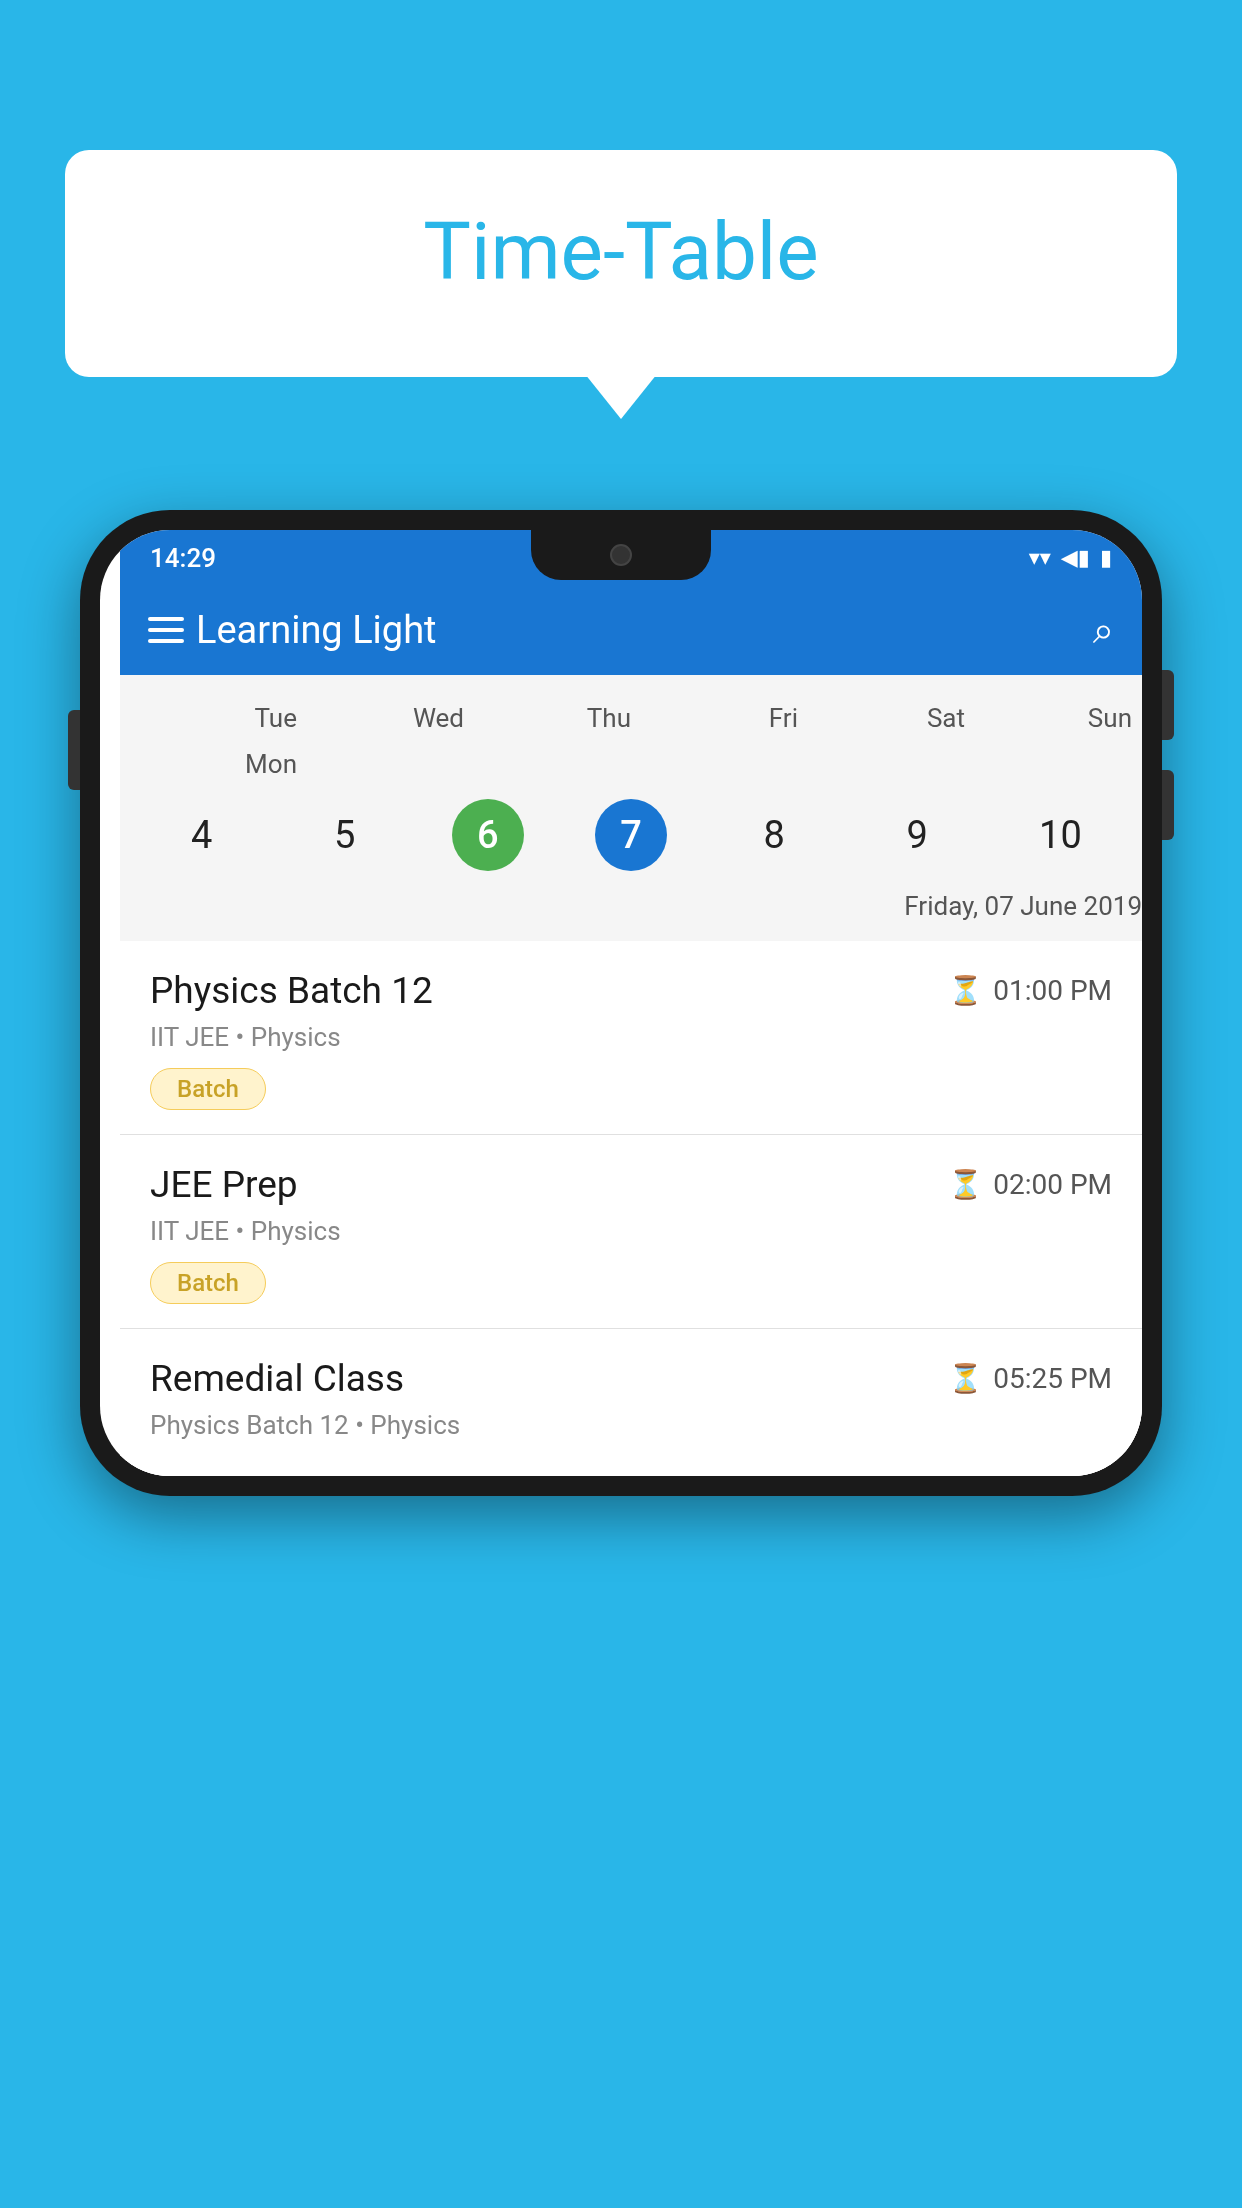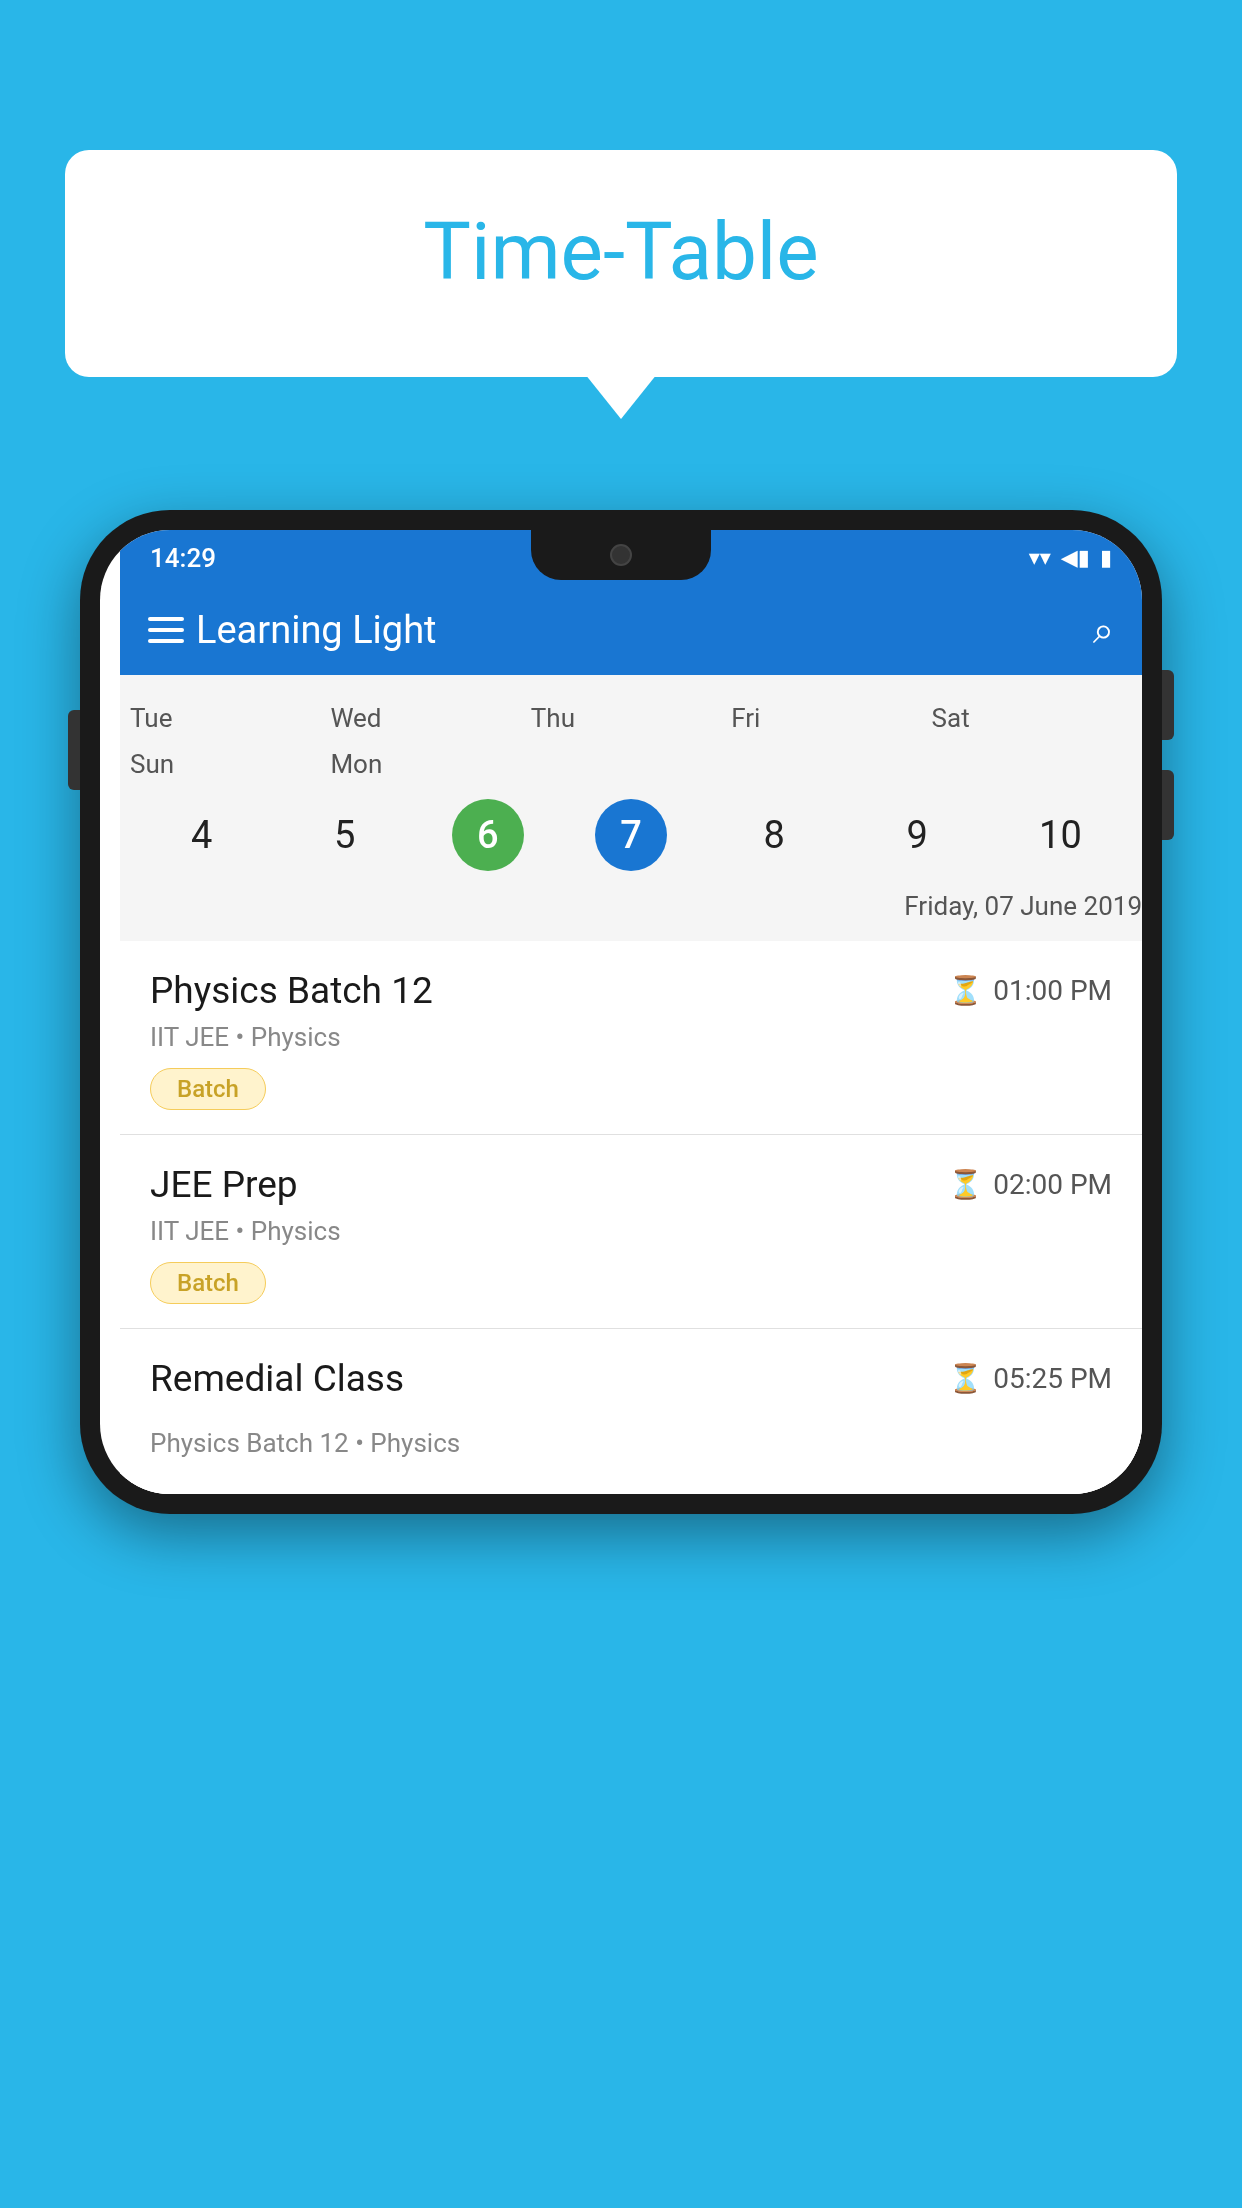--- a/index.html
+++ b/index.html
@@ -169,22 +169,22 @@
     }
 
     
     .calendar-strip {
       background: #f5f5f5;
       padding: 20px 0 0;
     }
 
     .days-row {
       display: grid;
-      grid-template-columns: repeat(5, 1fr);
-      text-align: left;
+      grid-template-columns: repeat(6, 1fr);
+      text-align: right;
       padding: 0 10px;
     }
 
     .day-name {
       font-size: 26px;
       color: #555;
       padding: 8px 0;
       font-weight: 400;
     }
 
@@ -317,21 +317,21 @@
       background: #333;
       border-radius: 0 6px 6px 0;
     }
 
     .partial-item {
       background: white;
       padding: 28px 30px 20px;
     }
 
     .partial-item .item-header {
-      margin-bottom: 28px;
+      margin-bottom: 10px;
     }
 
     .partial-item .item-subtitle {
       font-size: 26px;
       color: #888;
     }
   </style>
 </head>
 <body>
 

